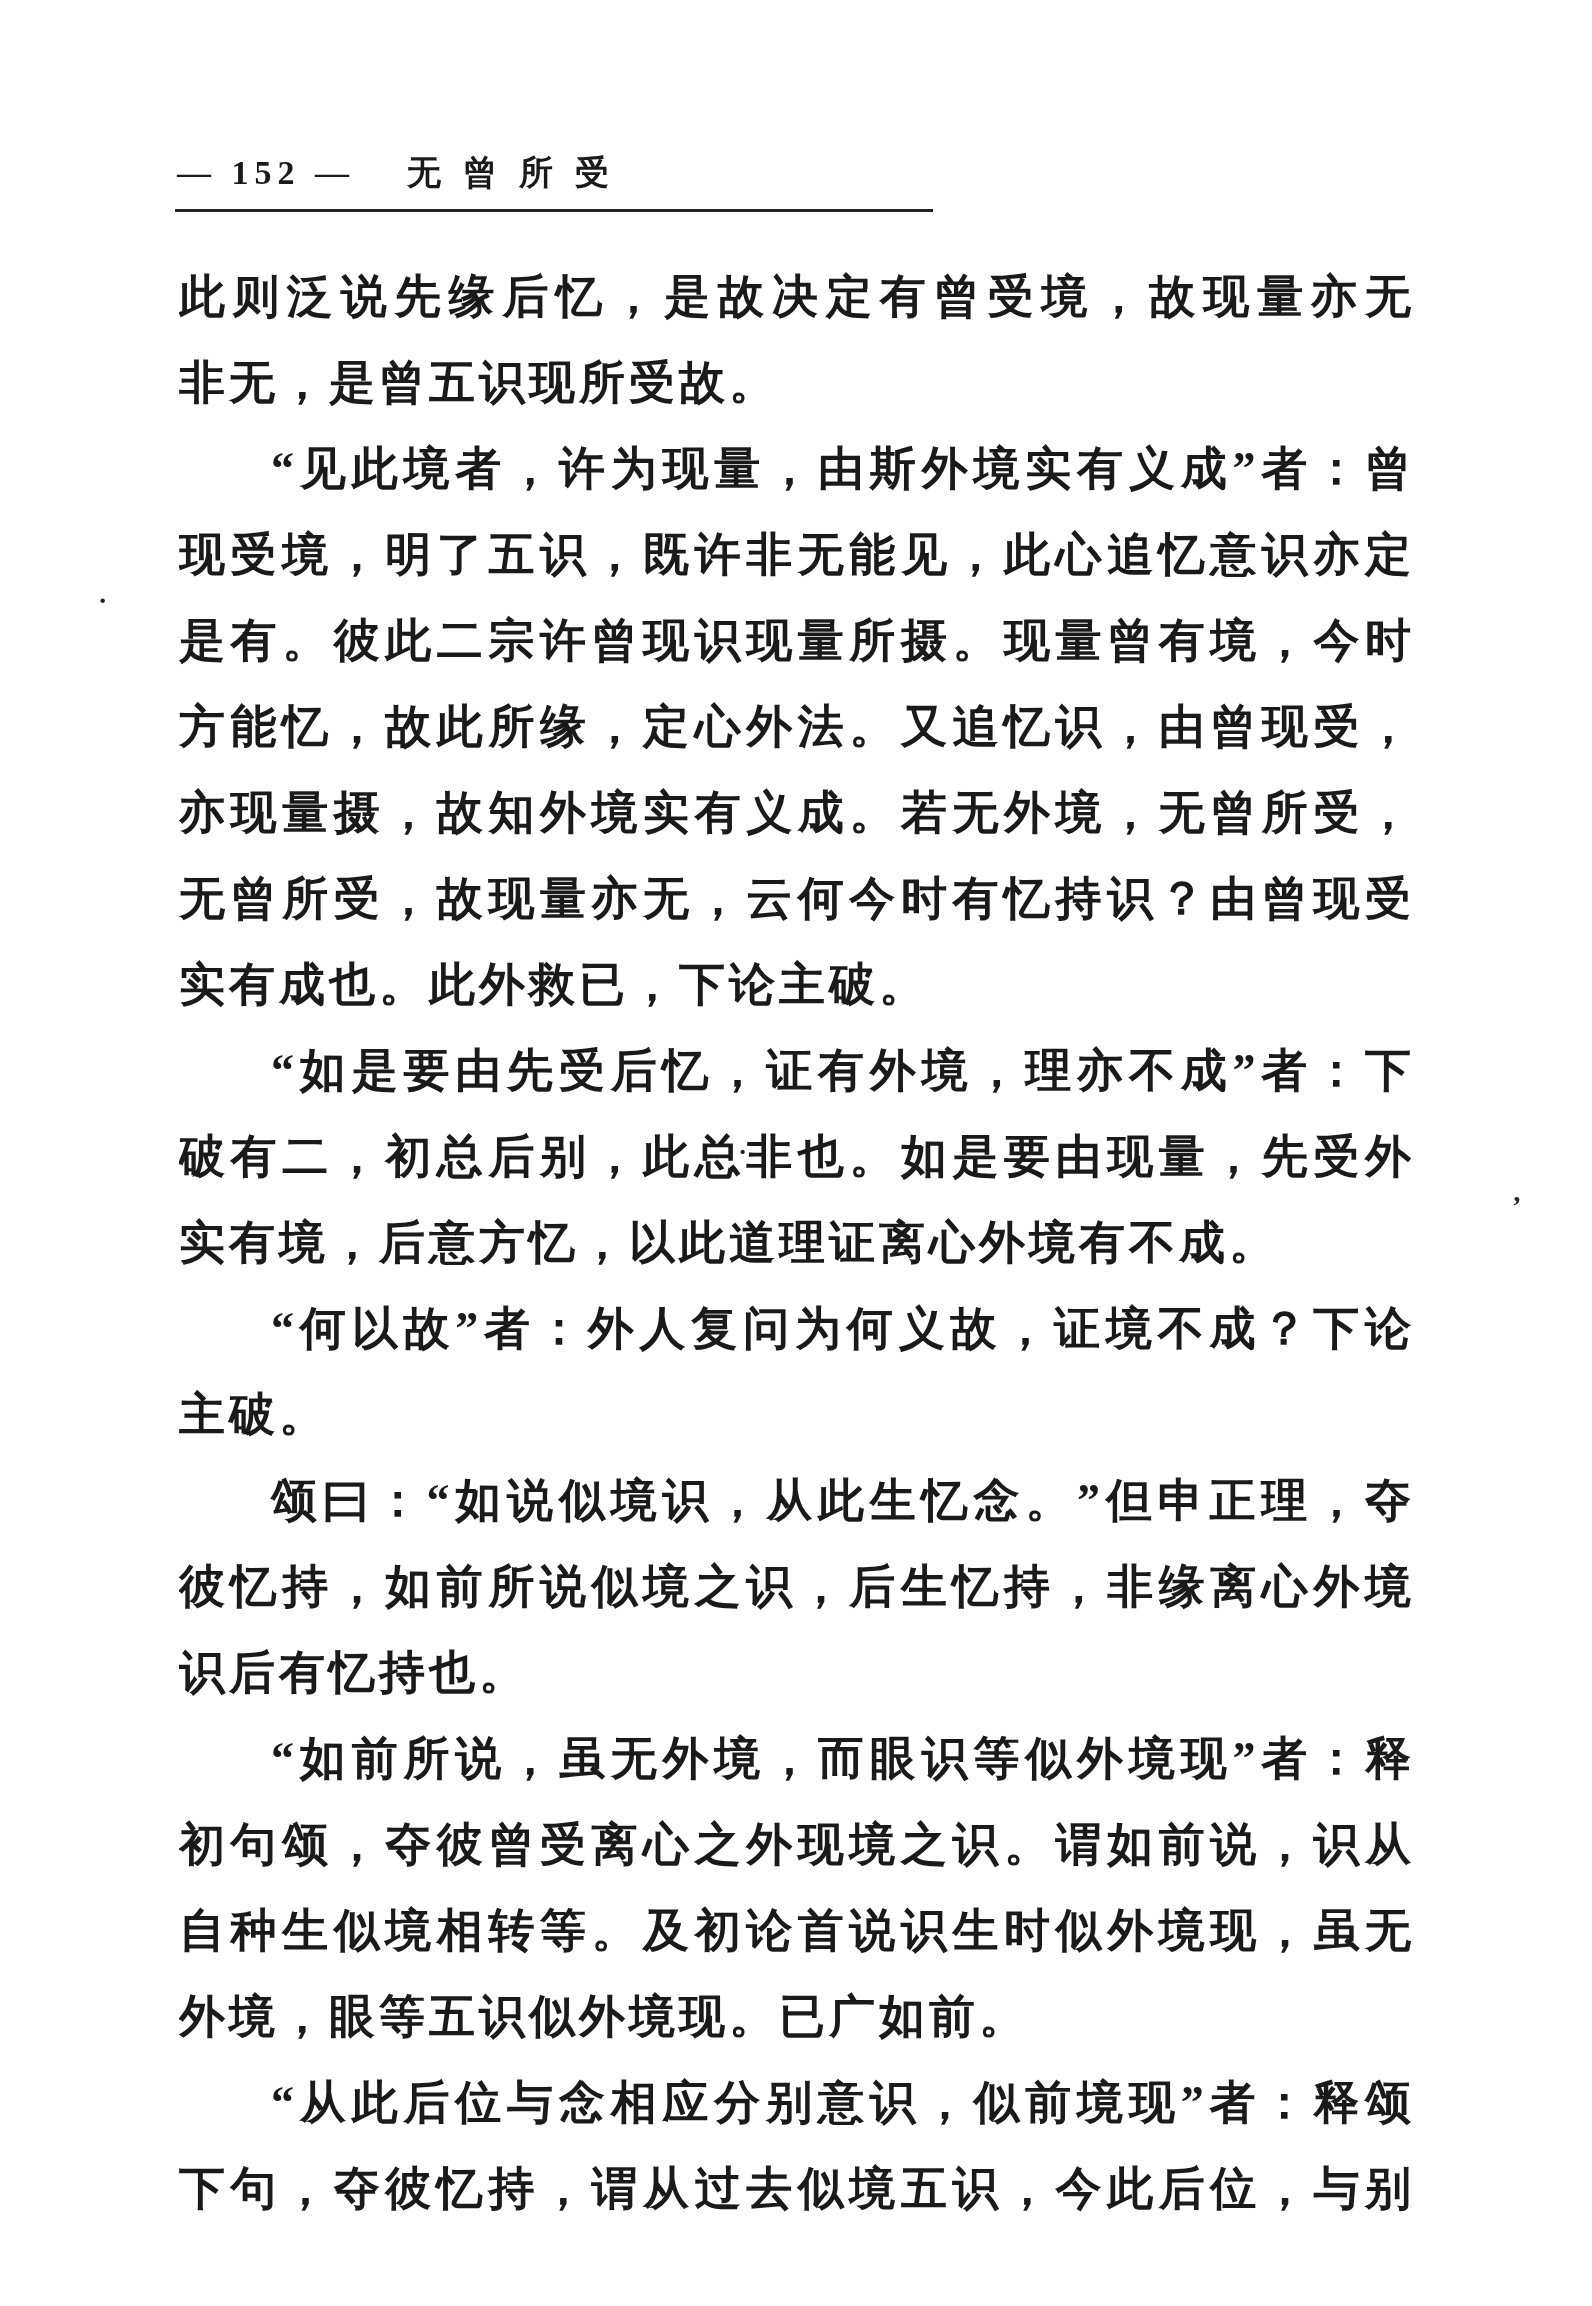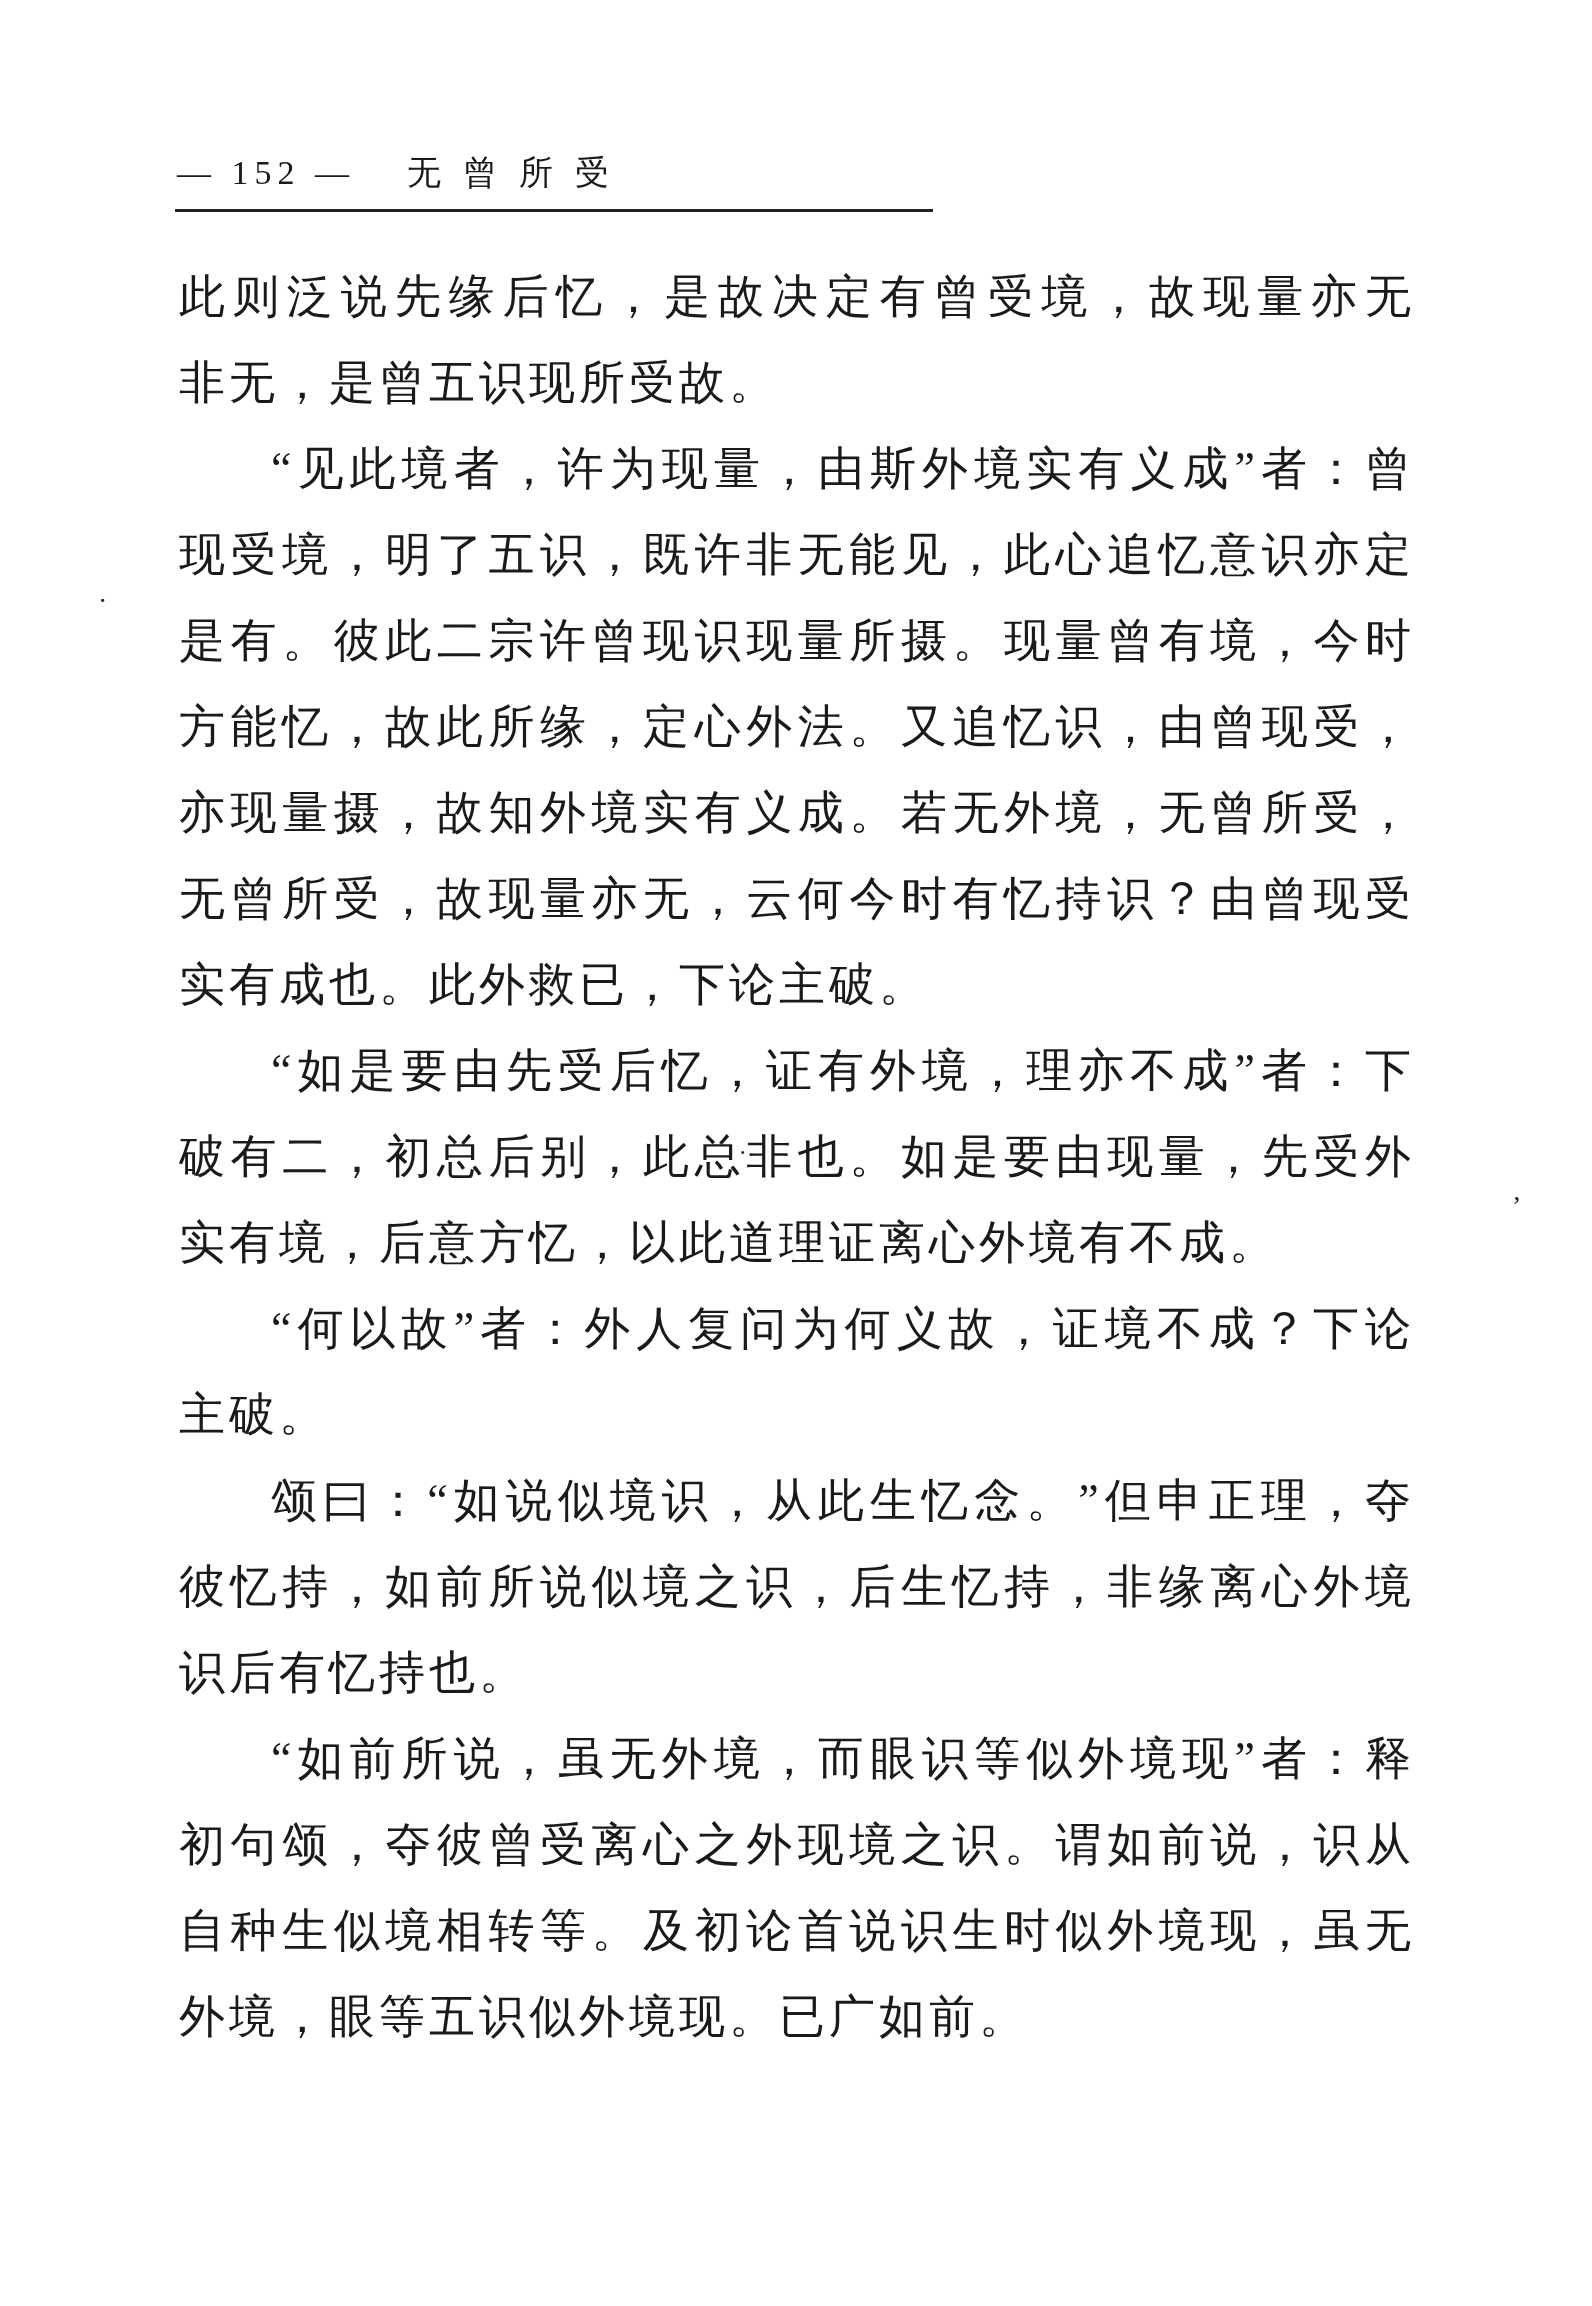--- a/index.html
+++ b/index.html
@@ -6,20 +6,21 @@
   body { background: #e8e8e8; }
   .page {
     position: relative;
     width: 1592px;
     height: 2306px;
     margin: 0 auto;
     background: var(--page-bg, #ffffff);
     color: var(--ink, #1a1a1a);
     font-family: "Liberation Serif", "DejaVu Serif", serif;
     overflow: hidden;
+    font-weight: bold;
   }
   .page-header {
     position: absolute;
     top: 151px;
     left: 177px;
     font-size: 34px;
     line-height: 44px;
     white-space: nowrap;
     display: flex;
     align-items: baseline;
@@ -107,18 +108,22 @@
         <div class="line j ind">颂曰：“如说似境识，从此生忆念。”但申正理，夺</div>
         <div class="line j">彼忆持，如前所说似境之识，后生忆持，非缘离心外境</div>
         <div class="line l">识后有忆持也。</div>
       </div>
       <div class="para">
         <div class="line j ind">“如前所说，虽无外境，而眼识等似外境现”者：释</div>
         <div class="line j">初句颂，夺彼曾受离心之外现境之识。谓如前说，识从</div>
         <div class="line j">自种生似境相转等。及初论首说识生时似外境现，虽无</div>
         <div class="line l">外境，眼等五识似外境现。已广如前。</div>
       </div>
+      <div class="para">
+        <div class="line j ind">“从此后位与念相应分别意识，似前境现”者：释颂</div>
+        <div class="line j">下句，夺彼忆持，谓从过去似境五识，今此后位，与别</div>
+      </div>
     </div>
 <span class="stray-mark" style="left: 98px; top: 587px;">·</span>
     <span class="stray-mark" style="left: 738px; top: 1146px;">˙</span>
     <span class="stray-mark" style="left: 1512px; top: 1192px;">’</span>
   </div>
 
 
 </body></html>

